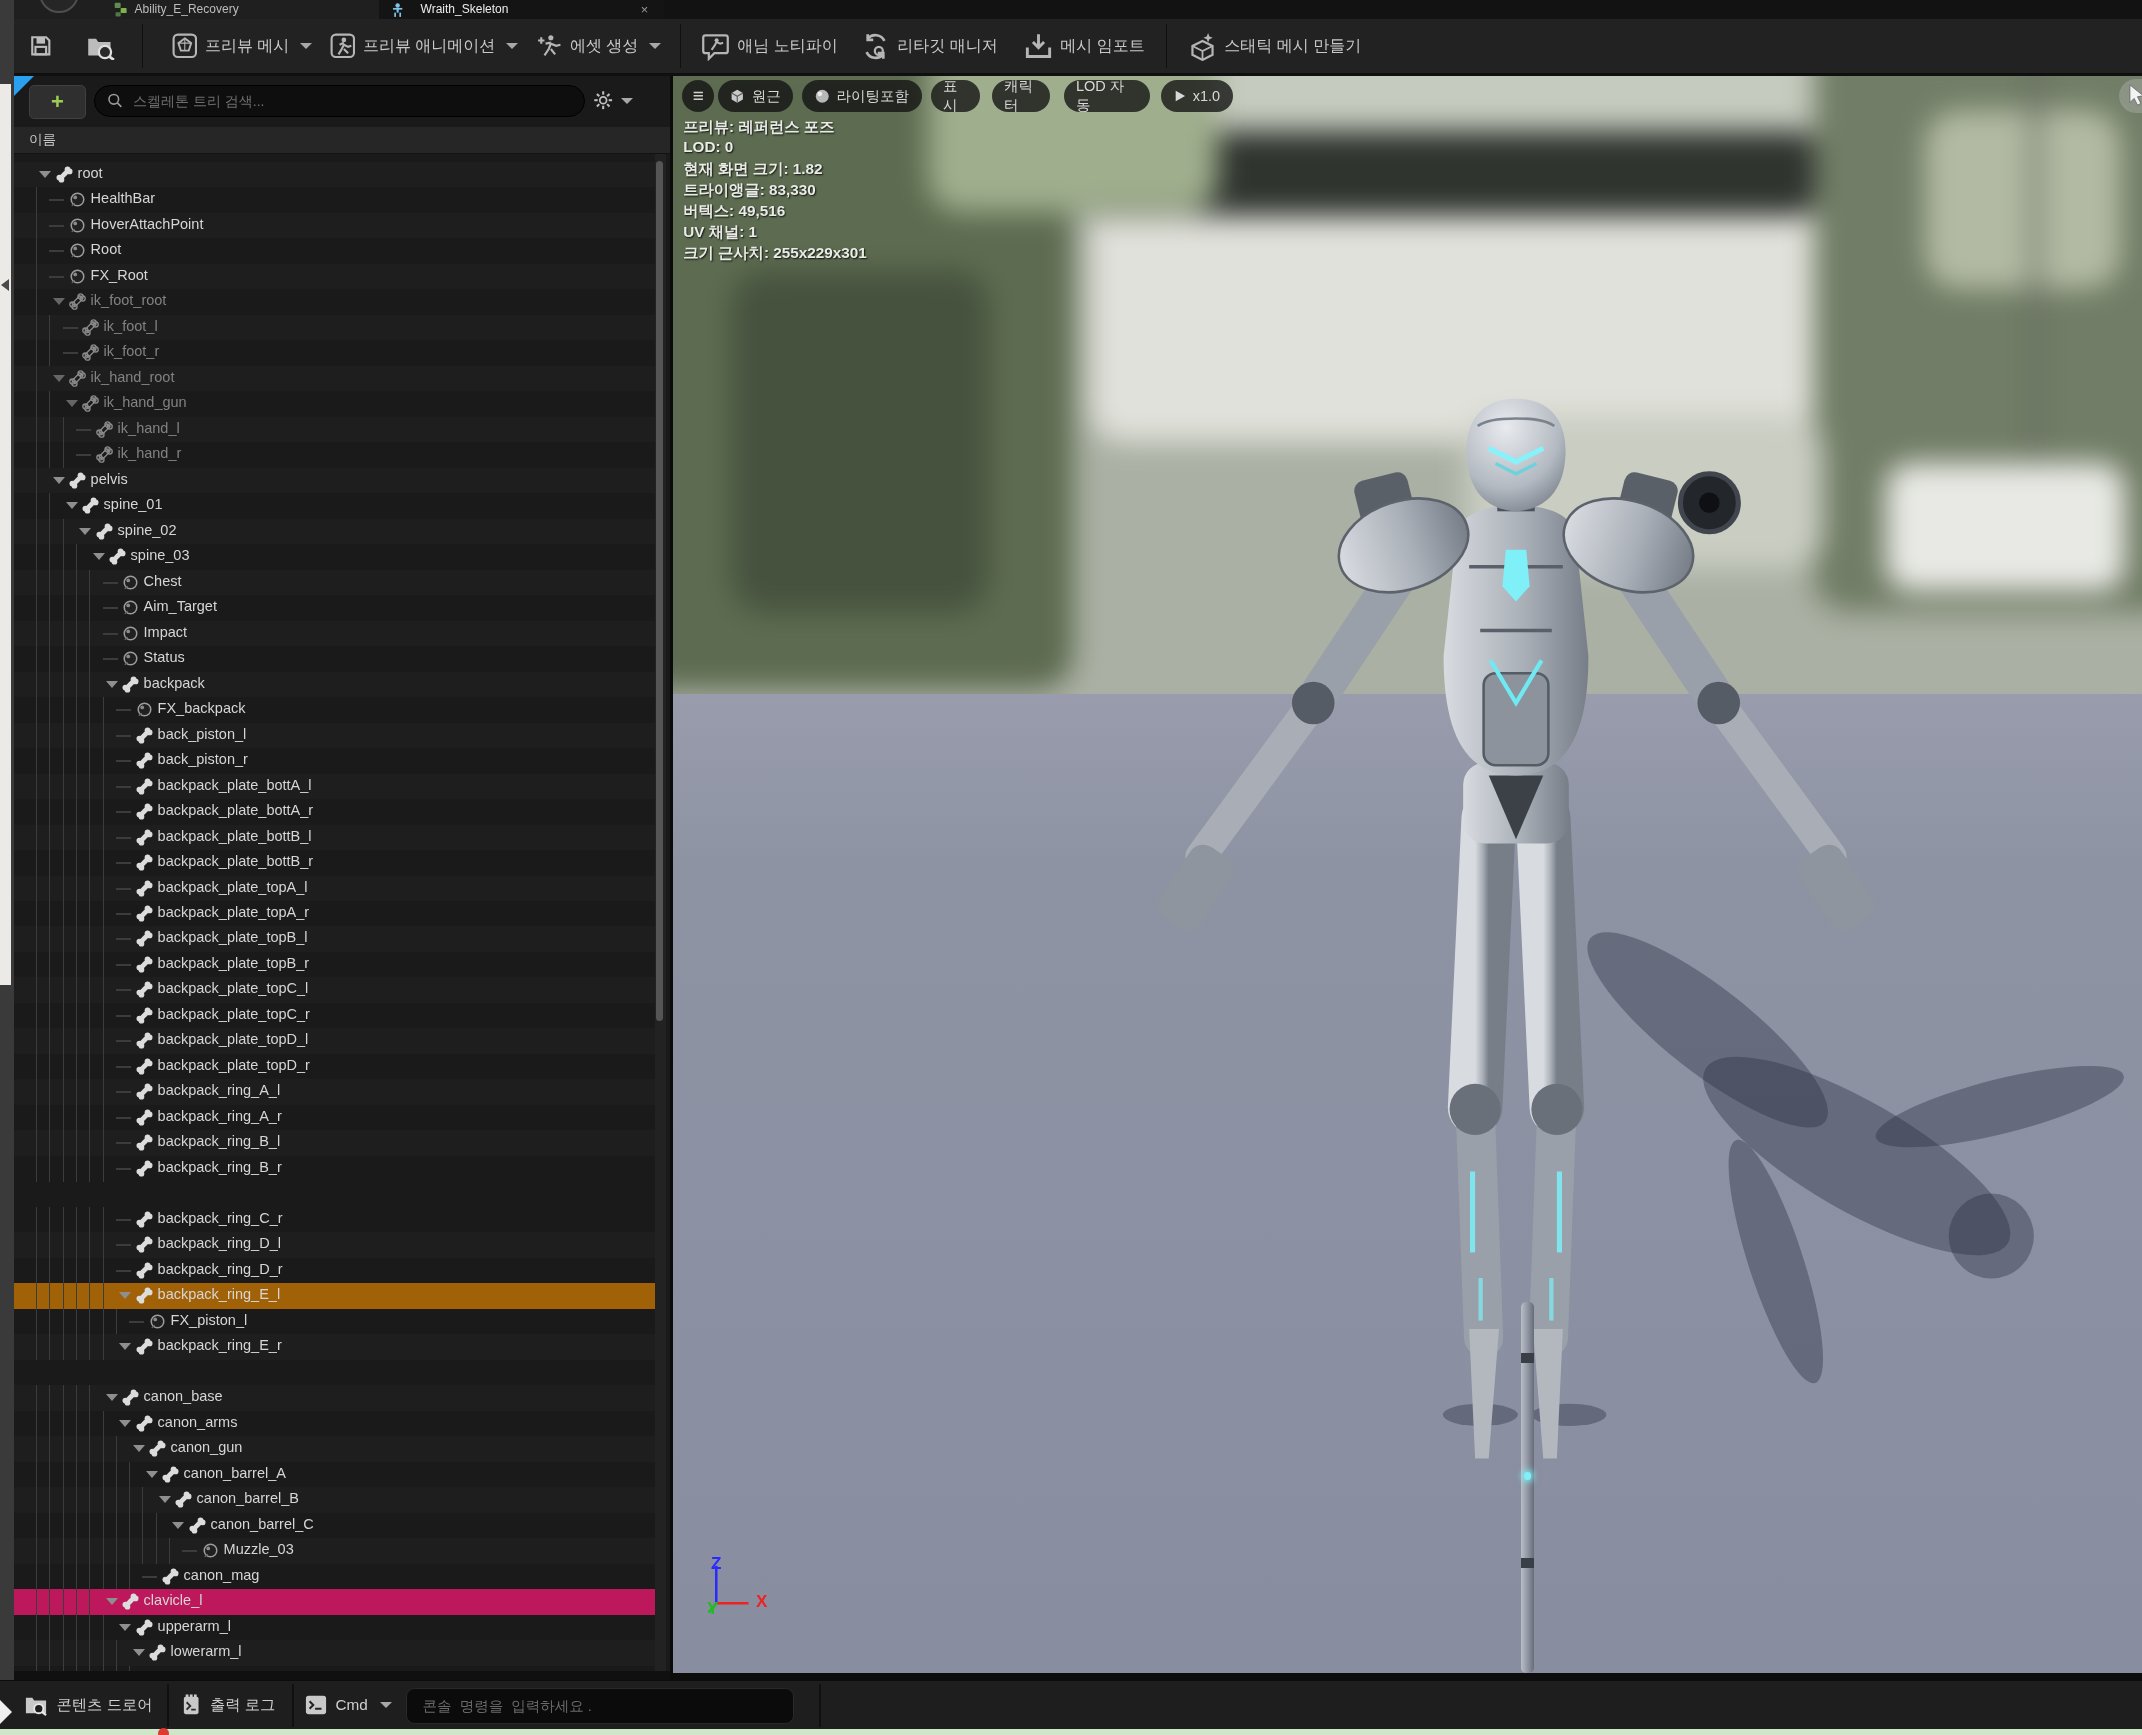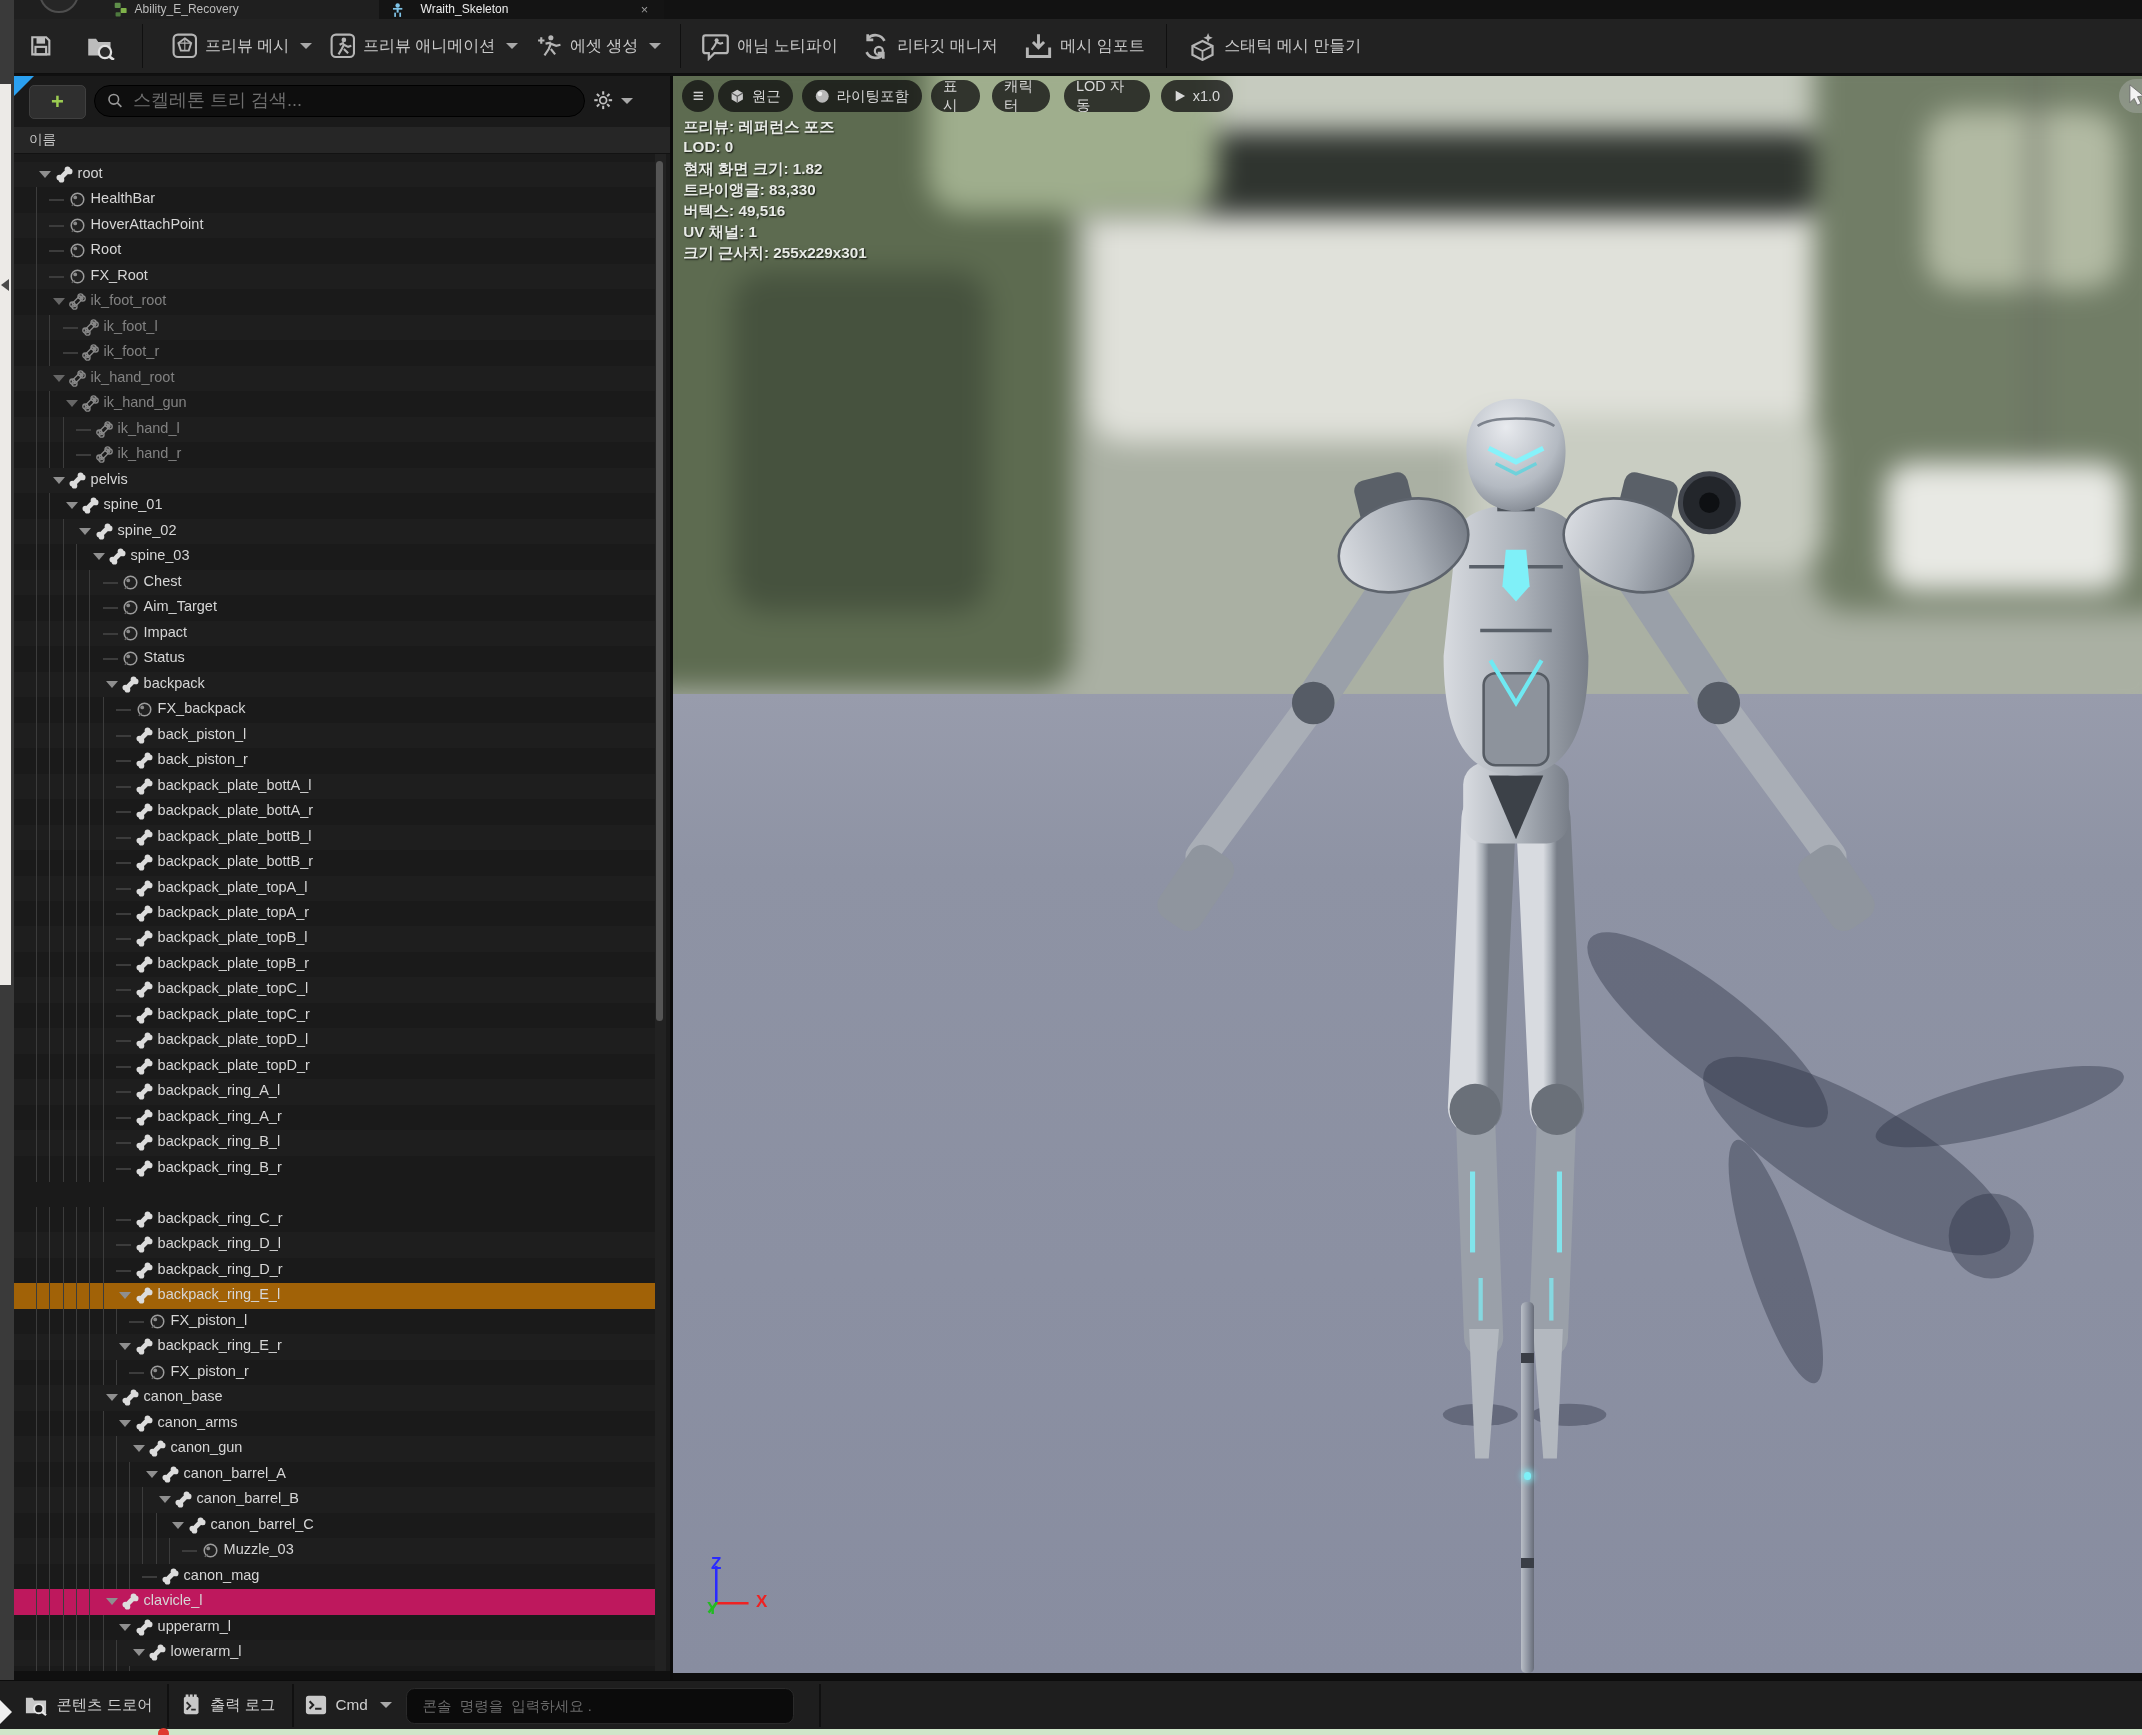--- a/index.html
+++ b/index.html
@@ -20,21 +20,21 @@
   .tbtn{position:absolute;top:0;height:54px;display:flex;align-items:center;gap:7.7px;color:#c9c9c9;font-size:16px;white-space:nowrap;}
   .chev{width:0;height:0;border-left:6px solid transparent;border-right:6px solid transparent;border-top:6.8px solid #a8a8a8;margin-left:3.4px;}
   .ticon{flex:0 0 auto;}
   
   .panel{left:13.6px;top:76px;width:656px;height:1595px;background:#1a1a1a;overflow:hidden;}
   .focus-corner{position:absolute;left:0;top:0;width:0;height:0;border-right:20.4px solid transparent;border-top:20.4px solid #2aa0f0;}
   .addbtn{position:absolute;left:15.3px;top:8.5px;width:55px;height:32px;background:#2f2f2f;border:0.9px solid #404040;border-radius:5.1px;
           display:flex;align-items:center;justify-content:center;font-size:22px;font-weight:bold;color:#9ccc52;}
   .searchbox{position:absolute;left:80px;top:8.5px;width:491px;height:32px;background:#0e0e0e;border:0.9px solid #000;border-radius:16px;
              display:flex;align-items:center;padding:0 12px;box-sizing:border-box;gap:8.5px;}
-  .searchbox input{background:transparent;border:none;outline:none;color:#86efac;font-size:18px;width:100%;
+  .searchbox input{background:transparent;border:none;outline:none;color:#86efac;font-size:14px;width:100%;
                    font-family:"Liberation Sans","DejaVu Sans",sans-serif;}
   .searchbox input::placeholder{color:#6e6e6e;}
   .gearwrap{position:absolute;left:579px;top:7.7px;width:63px;height:34px;display:flex;align-items:center;gap:5.1px;color:#c0c0c0;}
   .colhdr{position:absolute;left:0;top:51px;width:656px;height:26.4px;background:#262626;border-bottom:0.9px solid #121212;
           display:flex;align-items:center;font-size:13.6px;color:#c8c8c8;}
   .colhdr span{margin-left:15.3px;}
   .treewrap{position:absolute;left:0;top:78px;width:656px;height:1518px;overflow:hidden;}
   .trow{position:absolute;left:0;width:641px;height:25.6px;}
   .guide{position:absolute;top:0;width:0.9px;height:25.6px;background:#3c3c3c;}
   .dash{position:absolute;top:12px;height:1.7px;background:#3c3c3c;}
@@ -1006,36 +1006,20 @@
             <g fill="#dcdcdc">
               <circle cx="4.6" cy="13.2" r="3"></circle>
               <circle cx="6.8" cy="15.4" r="3"></circle>
               <rect x="7.2" y="3.6" width="5" height="12" transform="rotate(45 10 10)"></rect>
               <circle cx="13.2" cy="4.6" r="3"></circle>
               <circle cx="15.4" cy="6.8" r="3"></circle>
             </g>
           </svg></span>
         <span class="nlabel" style="left: 144px;">backpack_ring_E_r</span>
       </div>
-      <div class="trow" style="top: 1206px; background: rgb(26, 26, 26);">
-        <div class="guide" style="left: 22px;"></div>
-        <div class="guide" style="left: 35px;"></div>
-        <div class="guide" style="left: 49px;"></div>
-        <div class="guide" style="left: 62px;"></div>
-        <div class="guide" style="left: 75px;"></div>
-        <div class="guide" style="left: 89px;"></div>
-        <div class="guide" style="left: 102px;"></div>
-        <div class="dash" style="left: 115px; width: 15.3px;"></div>
-        <span class="nicon" style="left: 134px;"><svg width="19" height="19" viewBox="0 0 20 20">
-            <circle cx="10" cy="10" r="6.6" fill="#202020" stroke="#9c9c9c" stroke-width="1.6"></circle>
-            <circle cx="7.6" cy="7.8" r="2" fill="#8a8a8a"></circle>
-            <line x1="4" y1="16.5" x2="7" y2="14" stroke="#6a6a6a" stroke-width="1.4"></line>
-          </svg></span>
-        <span class="nlabel" style="left: 157px;">FX_piston_r</span>
-      </div>
       <div class="trow" style="top: 1231px; background: rgb(30, 30, 30);">
         <div class="guide" style="left: 22px;"></div>
         <div class="guide" style="left: 35px;"></div>
         <div class="guide" style="left: 49px;"></div>
         <div class="guide" style="left: 62px;"></div>
         <div class="guide" style="left: 75px;"></div>
         <div class="expander" style="left: 92px;"></div>
         <span class="nicon" style="left: 107px;"><svg width="19" height="19" viewBox="0 0 20 20">
             <g fill="#dcdcdc">
               <circle cx="4.6" cy="13.2" r="3"></circle>

